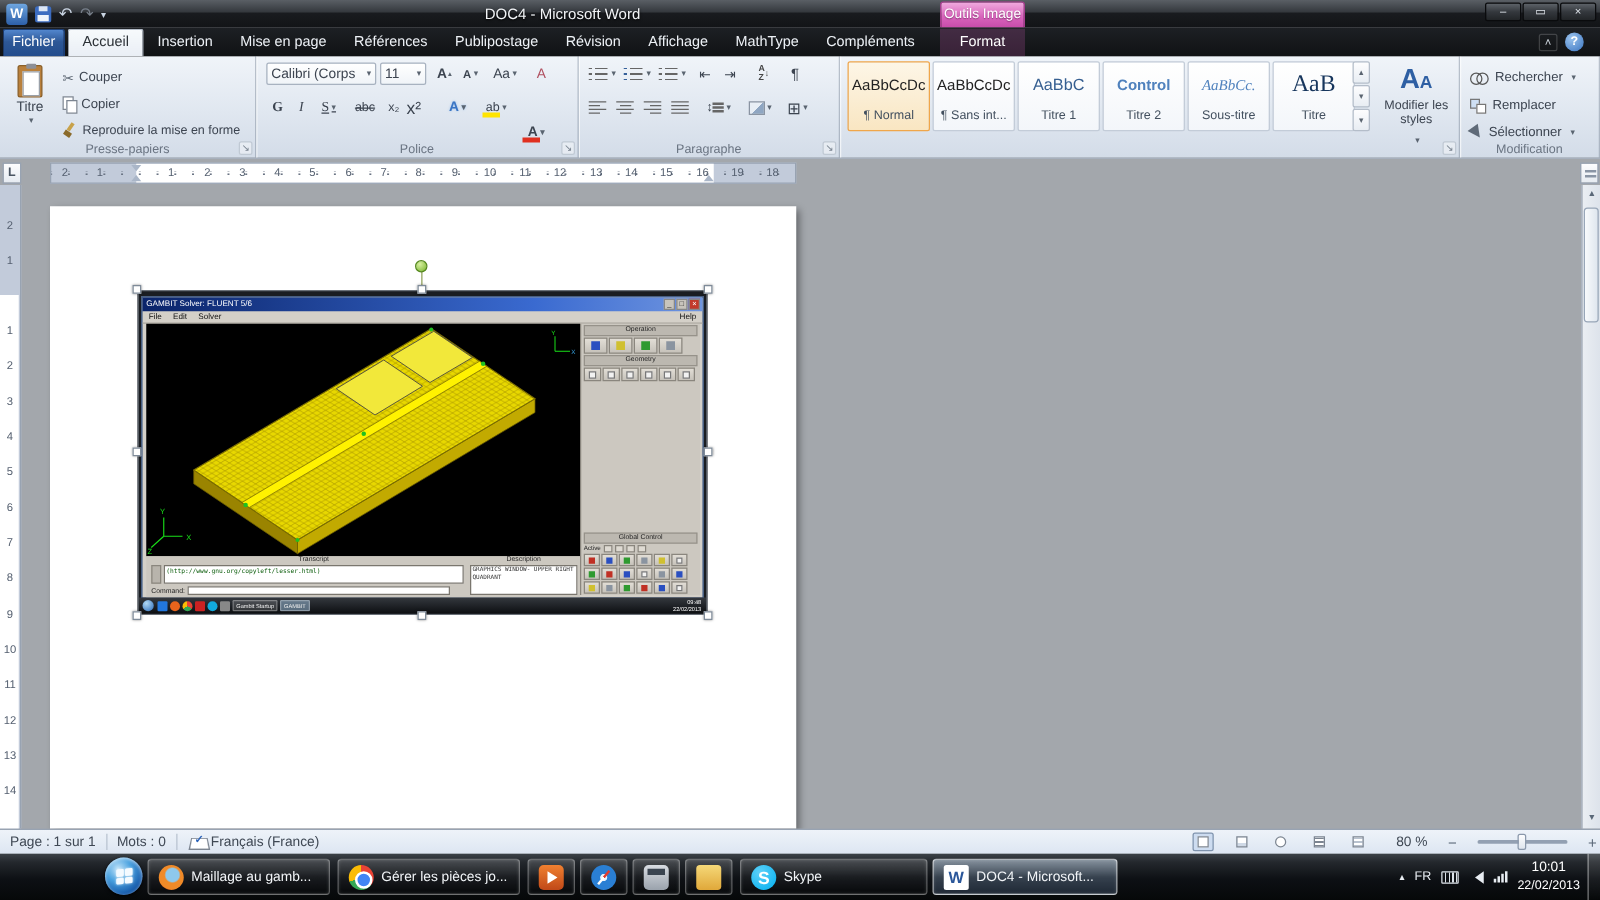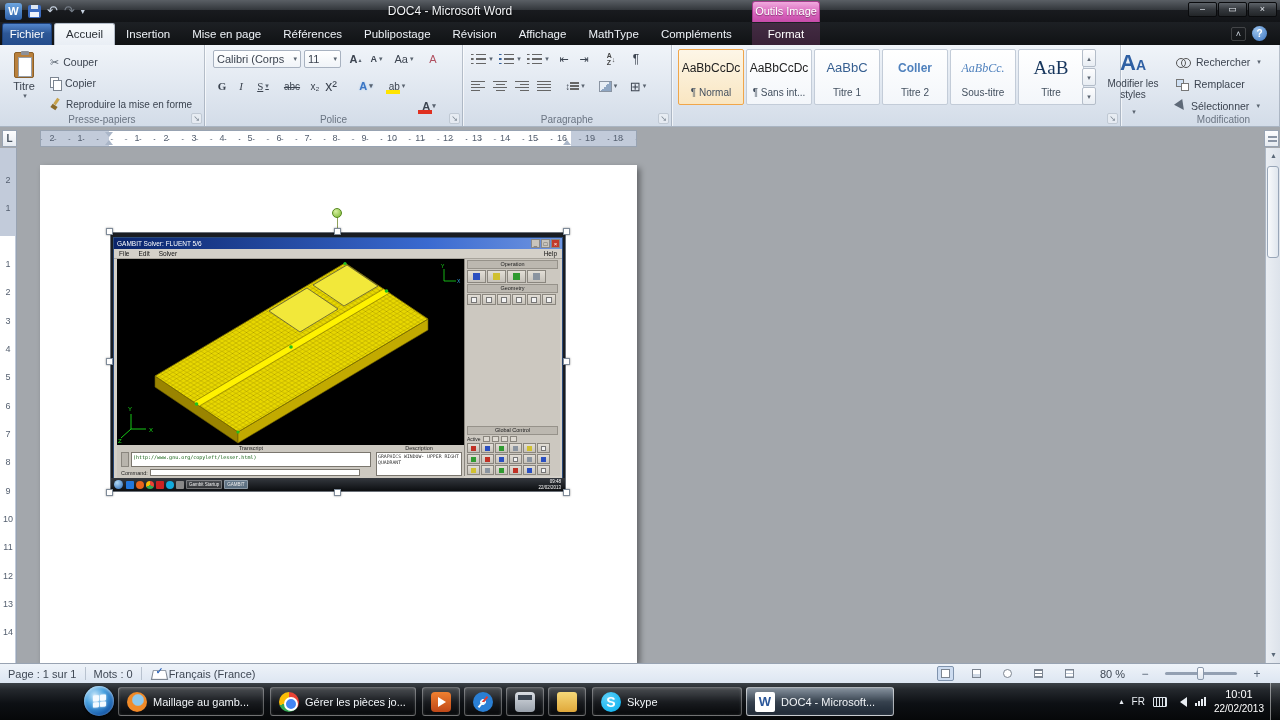--- a/index.html
+++ b/index.html
@@ -69,21 +69,21 @@
 .bars{display:flex;flex-direction:column;gap:1.6px}
 .bars i{height:1.3px;background:#666;display:block}
 .bars .w1{width:14px}.bars .w2{width:9px}
 .al-l{align-items:flex-start}.al-c{align-items:center}.al-r{align-items:flex-end}
 .ic-list{width:16px;height:12px;background-image:repeating-linear-gradient(to bottom,#666 0 1.4px,transparent 1.4px 4.4px),repeating-linear-gradient(to bottom,#666 0 1.4px,transparent 1.4px 4.4px);background-size:2.6px 12px,10px 12px;background-position:0 1px,5px 1px;background-repeat:no-repeat}
 .ic-num{background-image:repeating-linear-gradient(to bottom,#35609a 0 1.4px,transparent 1.4px 4.4px),repeating-linear-gradient(to bottom,#666 0 1.4px,transparent 1.4px 4.4px)}
 .sortico{display:flex;align-items:center;font-size:7px;font-weight:bold;color:#444;line-height:1}
 .sortico .az{display:flex;flex-direction:column}
 .ic-shade{width:13px;height:11px;background:linear-gradient(135deg,#e8eef5 50%,#8fa6c2 50%);border:1px solid #8a94a2}
 
-#g-style{left:672px;width:449px}
+#g-style{left:672px;width:496px}
 #gallery{position:absolute;left:6px;top:4px;display:flex;gap:2px}
 .sg{width:66px;height:56px;background:linear-gradient(#fff,#f3f6fa);border:1px solid #c3ccd8;border-radius:2px;text-align:center;overflow:hidden}
 .sg.sel{border-color:#f0a64a;background:linear-gradient(#fdf6e7,#f9e6c2)}
 .sgp{height:34px;line-height:36px;white-space:nowrap;font-size:12px;color:#222}
 .sgn{font-size:10px;color:#43505f;margin-top:3px;white-space:nowrap}
 .p-t1{color:#365f91;font-weight:normal;font-size:13px}
 .p-t2{color:#4f81bd;font-weight:bold}
 .p-ti{color:#17365d;font-size:19px;font-family:"Liberation Serif",serif}
 .p-su{color:#4f81bd;font-style:italic;font-family:"Liberation Serif",serif}
 #sg-scroll{position:absolute;left:410px;top:4px;width:14px;display:flex;flex-direction:column;gap:1px}
@@ -165,21 +165,21 @@
 #gx-ticons i{display:block;width:8px;height:8px;border-radius:1px}
 .gx-tb{height:9px;font-size:4.5px;color:#eee;background:rgba(255,255,255,.14);border:1px solid rgba(255,255,255,.3);border-radius:1px;line-height:8px;padding:0 2px;white-space:nowrap;overflow:hidden}
 .gx-tb.on{background:rgba(160,195,225,.5)}
 #gx-tray{position:absolute;right:4px;top:1px;text-align:right;font-size:4.5px;color:#fff;line-height:1.3}
 
 #statusbar{position:absolute;left:0;top:663px;width:1280px;height:20px;background:linear-gradient(#eef3f9,#dde6f2);border-top:1px solid #98a3b2;display:flex;align-items:center;font-size:11px;color:#3f4854;z-index:25;padding-left:8px}
 .sb-sep{width:1px;height:13px;background:#b8c2cf;margin:0 8px}
 .bookico{width:15px;height:12px;position:relative;margin:0 2px}
 .bookico:before{content:"";position:absolute;left:0;top:1px;width:13px;height:9px;background:#fff;border:1px solid #7c8591;transform:perspective(20px) rotateX(30deg)}
 .bookico:after{content:"✓";position:absolute;left:4px;top:-2px;font-size:9px;color:#2a62b8;font-weight:bold}
-#sb-right{margin-left:auto;display:flex;align-items:center;gap:14px;padding-right:17px}
+#sb-right{margin-left:auto;display:flex;align-items:center;gap:14px;padding-right:0}
 .vb{width:17px;height:15px;border:1px solid transparent;border-radius:2px;display:flex;align-items:center;justify-content:center}
 .vb.on{border-color:#7f93ad;background:#cddcf0}
 .vb i{display:block;width:9px;height:9px;background:#fff;border:1px solid #7c8591}
 .vb.v2 i{background:linear-gradient(#fff 60%,#cfd9e6 60%)}
 .vb.v3 i{border-radius:50%}
 .vb.v4 i{background:repeating-linear-gradient(to bottom,#7c8591 0 1px,#fff 1px 3px)}
 .vb.v5 i{background:repeating-linear-gradient(to bottom,#b8c2cf 0 1px,#fff 1px 3px)}
 #zoomtrack{position:relative;width:72px;height:3px;background:#93a0b2;border-radius:2px}
 #zoomthumb{position:absolute;left:45%;top:-5px;width:7px;height:13px;background:linear-gradient(#fdfdfe,#dfe6ee);border:1px solid #8a98ab;border-radius:2px}
 .zbtn{font-size:12px;color:#5a6878;width:12px;text-align:center}
@@ -427,21 +427,21 @@
         </div>
       <div class="sg">
           <div class="sgp">AaBbCcDc</div>
           <div class="sgn">¶ Sans int...</div>
         </div>
       <div class="sg">
           <div class="sgp p-t1">AaBbC</div>
           <div class="sgn">Titre 1</div>
         </div>
       <div class="sg">
-          <div class="sgp p-t2">Coller</div>
+          <div class="sgp p-t2">Control</div>
           <div class="sgn">Titre 2</div>
         </div>
       <div class="sg">
           <div class="sgp p-su">AaBbCc.</div>
           <div class="sgn">Sous-titre</div>
         </div>
       <div class="sg">
           <div class="sgp p-ti">AaB</div>
           <div class="sgn">Titre</div>
         </div>

